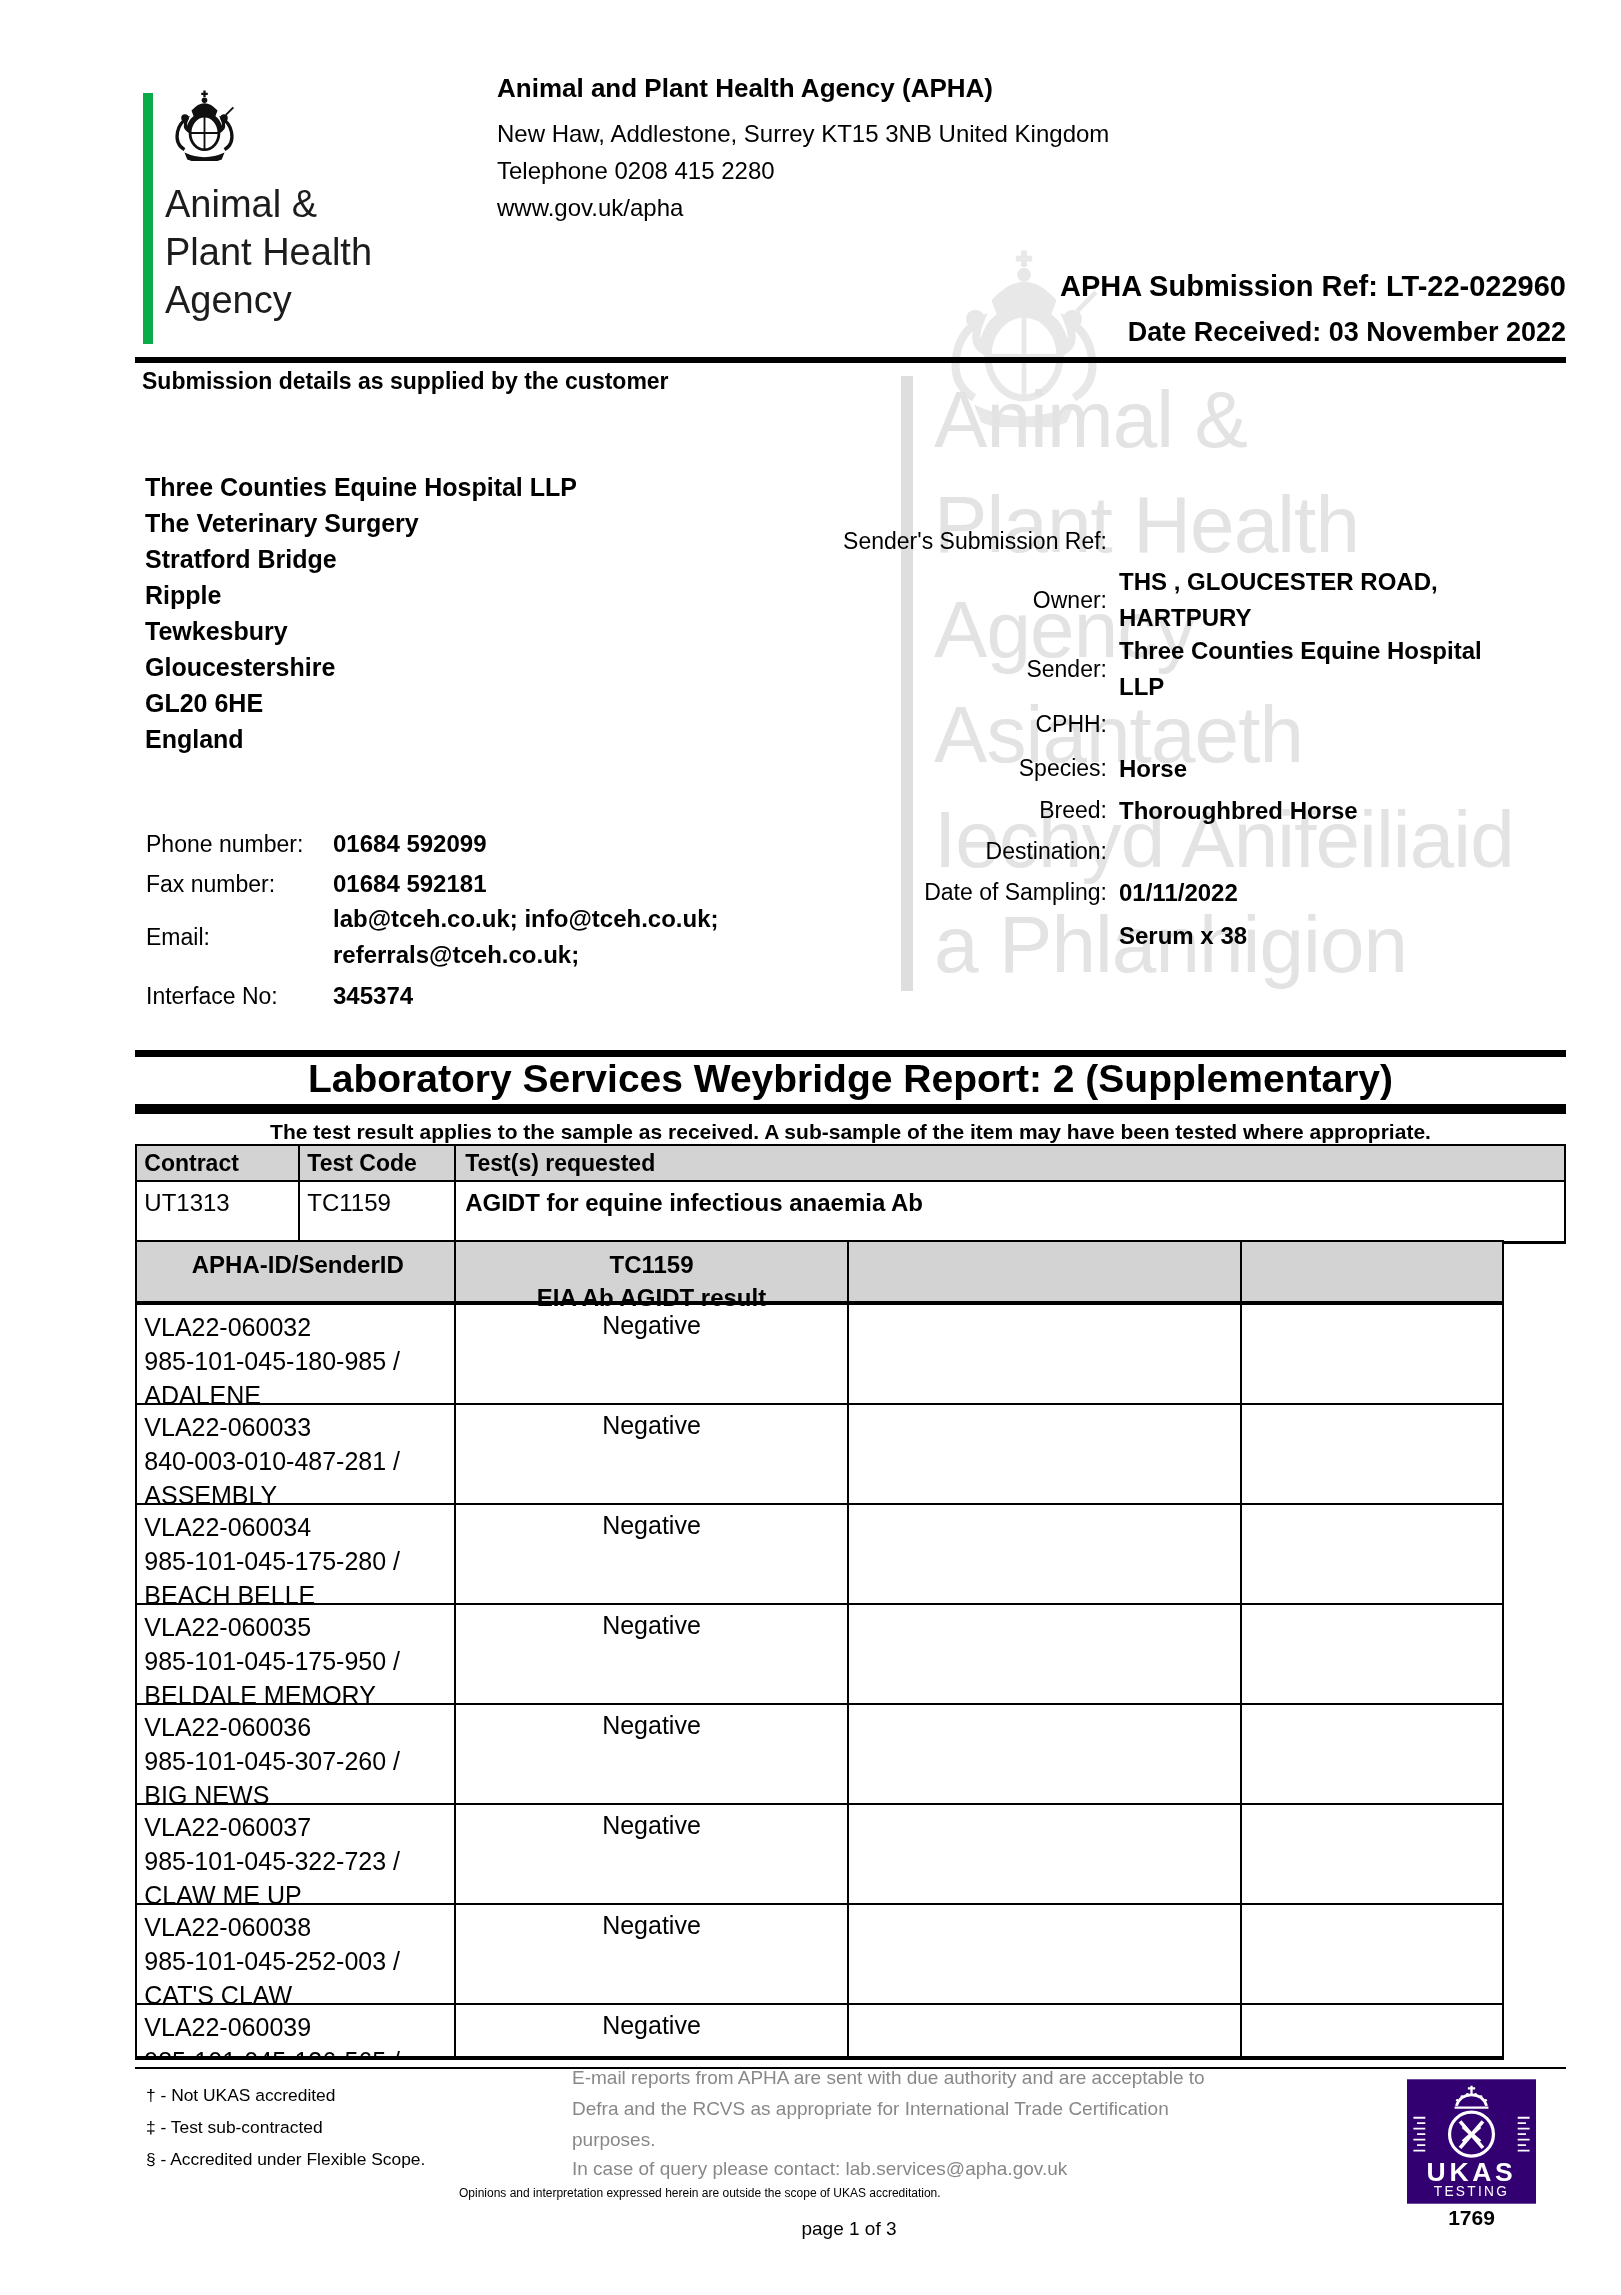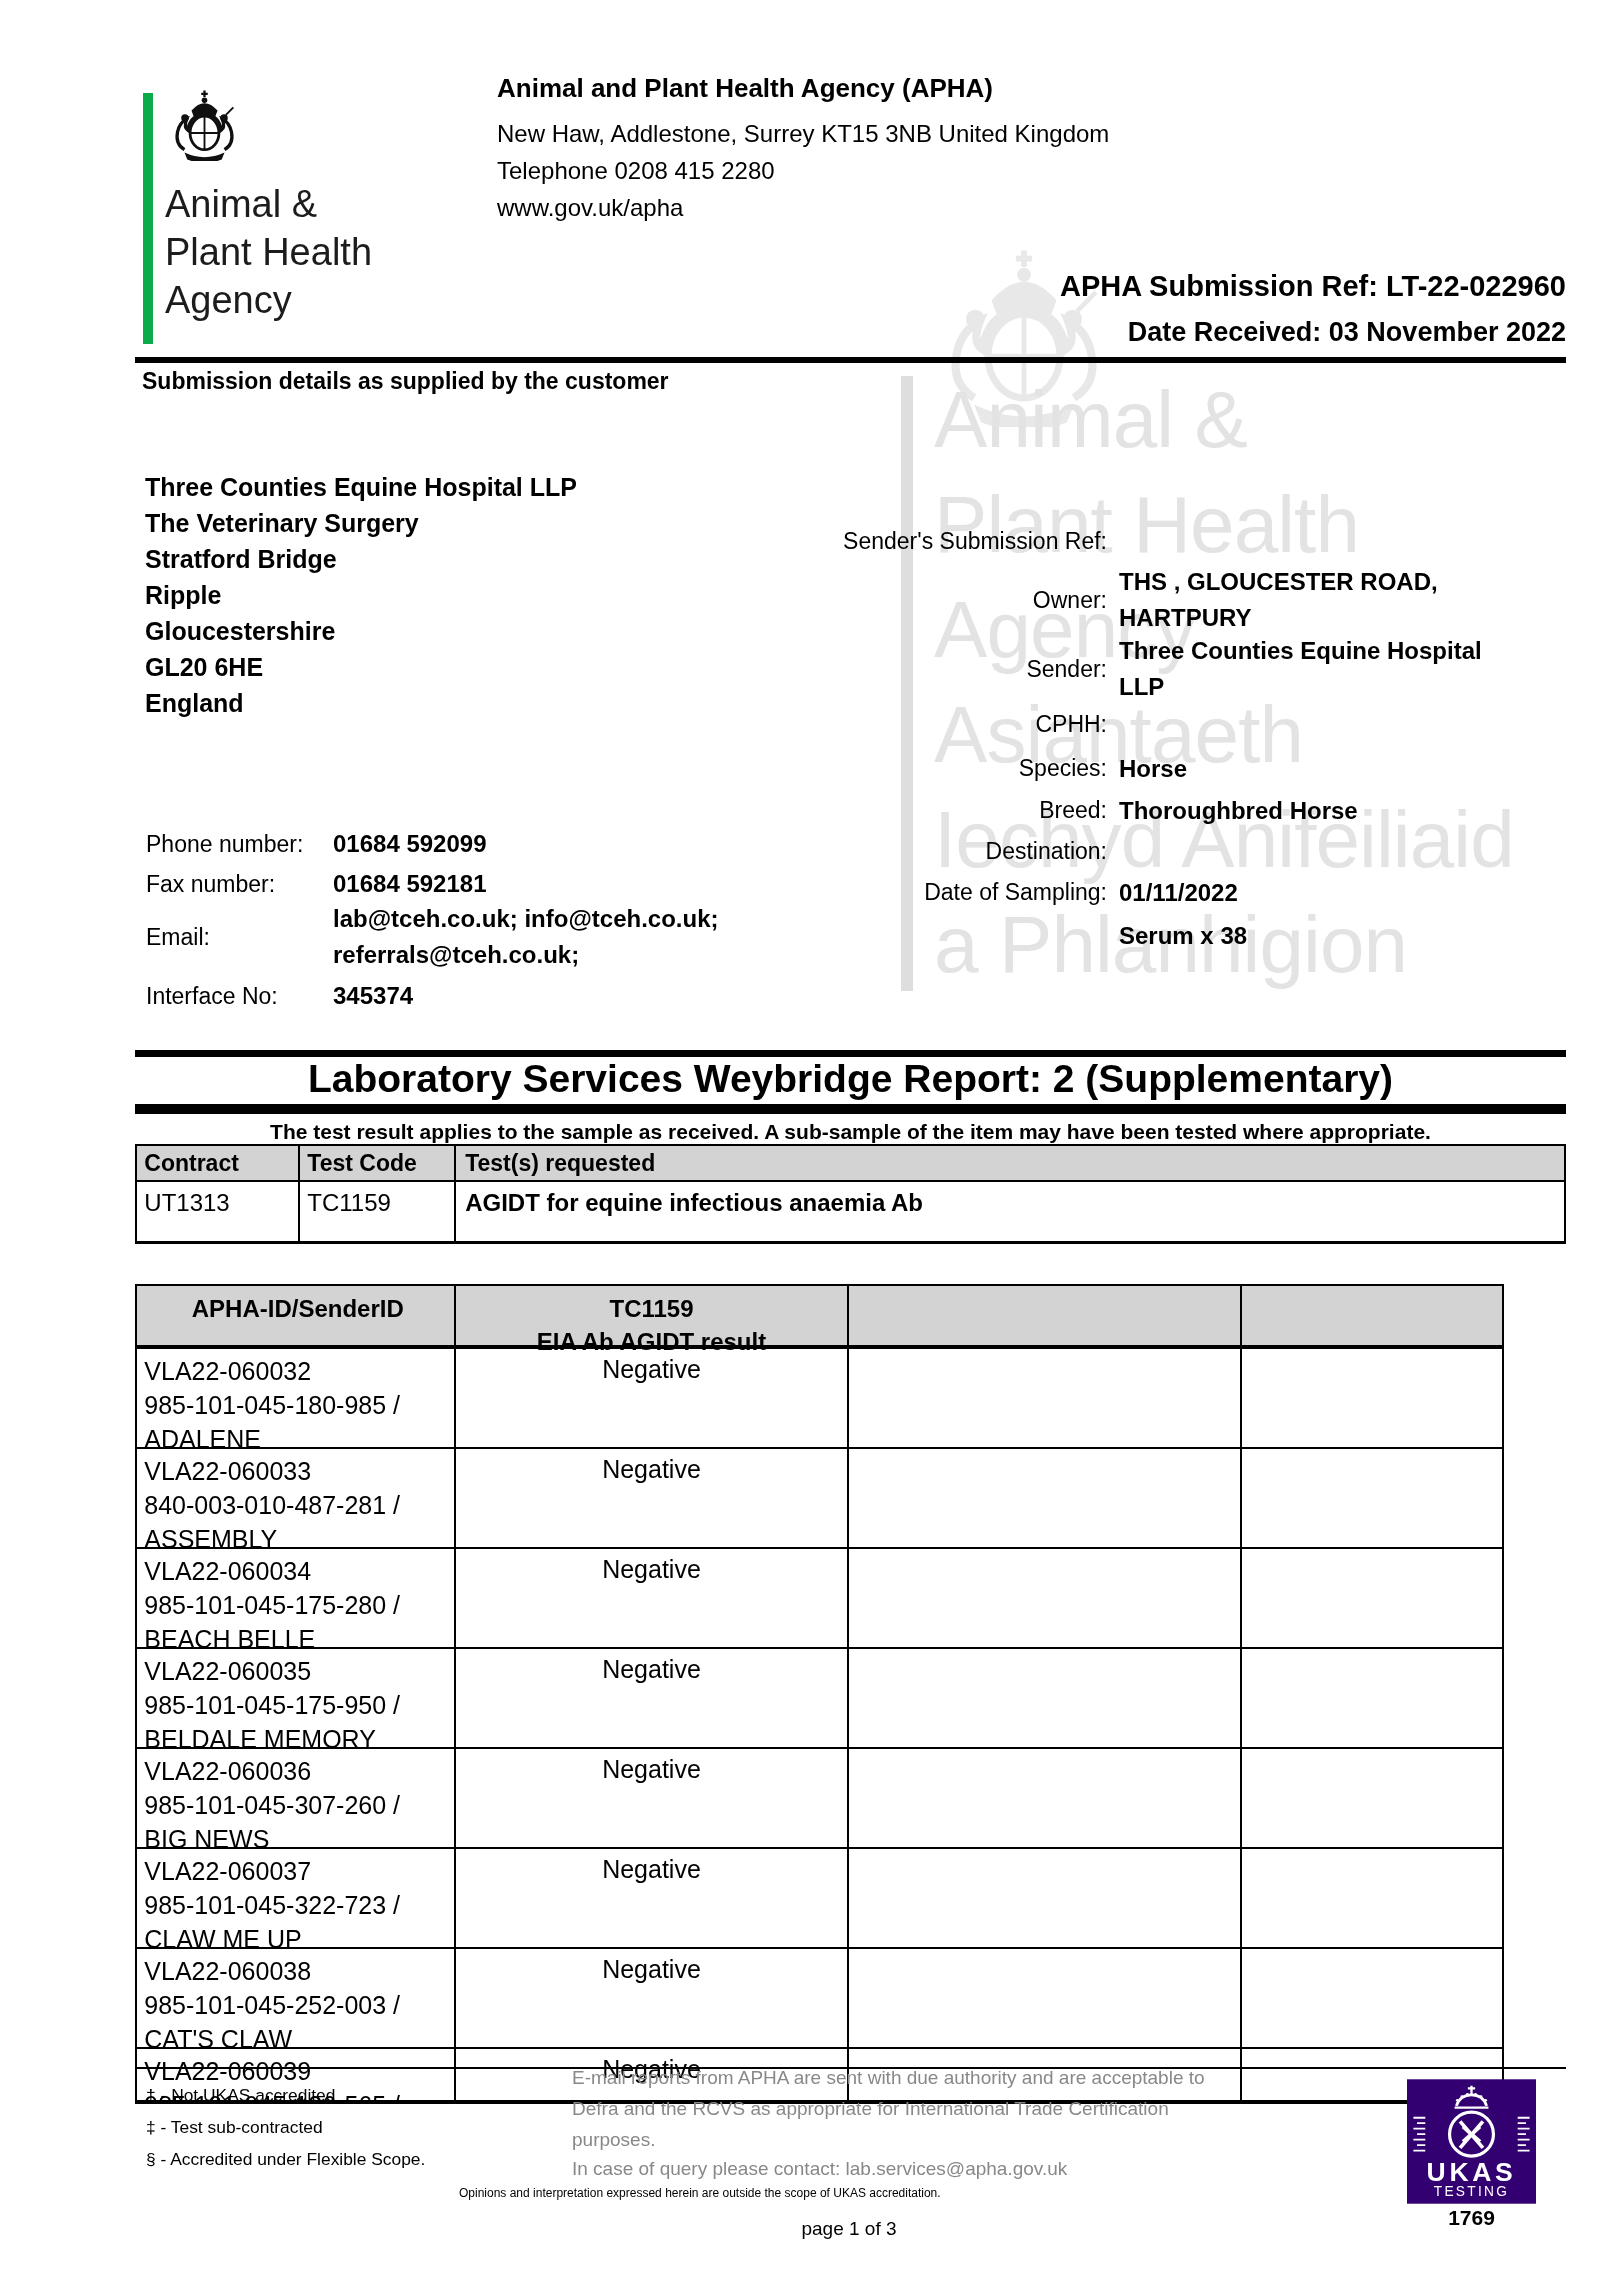--- a/index.html
+++ b/index.html
@@ -55,21 +55,21 @@
   .ctable{position:absolute; left:135px; top:1144px; width:1431px; border:2.3px solid #000; border-bottom-width:3.7px; background:#fff;}
   .cthead{display:flex; background:#d3d3d3; border-bottom:2.3px solid #000; font-weight:bold;}
   .ctrow{display:flex;}
   .cc1{width:161px; padding:3.7px 0 3.7px 7.3px; font-size:23px;}
   .cc2{width:156px; border-left:2.3px solid #000; padding:3.7px 0 3.7px 7.3px; font-size:23px;}
   .cc3{flex:1; border-left:2.3px solid #000; padding:3.7px 0 3.7px 9.2px; font-size:23px;}
   .ctrow .cc1,.ctrow .cc2{height:59px; padding-top:6.4px; font-size:24px;}
   .ctrow .cc3{height:59px; padding-top:6.4px; font-size:24px; font-weight:bold;}
 
   
-  .rtable{position:absolute; left:135px; top:1240px; width:1369px; border:2.3px solid #000; border-bottom-width:4.6px; background:#fff;margin-top:44px;}
+  .rtable{position:absolute; left:135px; top:1240px; width:1369px; border:2.3px solid #000; border-bottom-width:4.6px; background:#fff;}
   .rthead{display:flex; background:#d3d3d3; border-bottom:4.1px solid #000; height:63px; font-weight:bold; font-size:24px;}
   .rrow{display:flex; border-bottom:2.3px solid #000; height:100px; font-size:25px;}
   .rrow.last{border-bottom:none; height:51px; overflow:hidden;}
   .rc1{width:317px; padding:4.6px 2.8px 0 7.3px; line-height:34px;}
   .rc2{width:393px; border-left:2.3px solid #000; text-align:center; padding-top:5.5px;}
   .rc3{width:393px; border-left:2.3px solid #000;}
   .rc4{flex:1; border-left:2.3px solid #000;}
   .rthead .rc1{text-align:center; padding-top:6.4px;}
   .rthead .rc2{line-height:33px;}
   .dbl-line{left:135px; top:2067px; width:1431px; height:2.3px; background:#000;}
@@ -146,20 +146,21 @@
     <div class="abs date-rec">Date Received: 03 November 2022</div>
 
     <div class="abs header-rule"></div>
     <div class="abs section-title">Submission details as supplied by the customer</div>
 
     <div class="abs cust-addr">
       <div>Three Counties Equine Hospital LLP</div>
       <div>The Veterinary Surgery</div>
       <div>Stratford Bridge</div>
       <div>Ripple</div>
+      <div>Tewkesbury</div>
       <div>Gloucestershire</div>
       <div>GL20 6HE</div>
       <div>England</div>
     </div>
 
     <div class="fld-label" style="top:528px">Sender's Submission Ref:</div>
     <div class="fld-label" style="top:587px">Owner:</div>
     <div class="fld-value" style="top:568px">THS , GLOUCESTER ROAD,</div>
     <div class="fld-value" style="top:604px">HARTPURY</div>
     <div class="fld-label" style="top:656px">Sender:</div>

